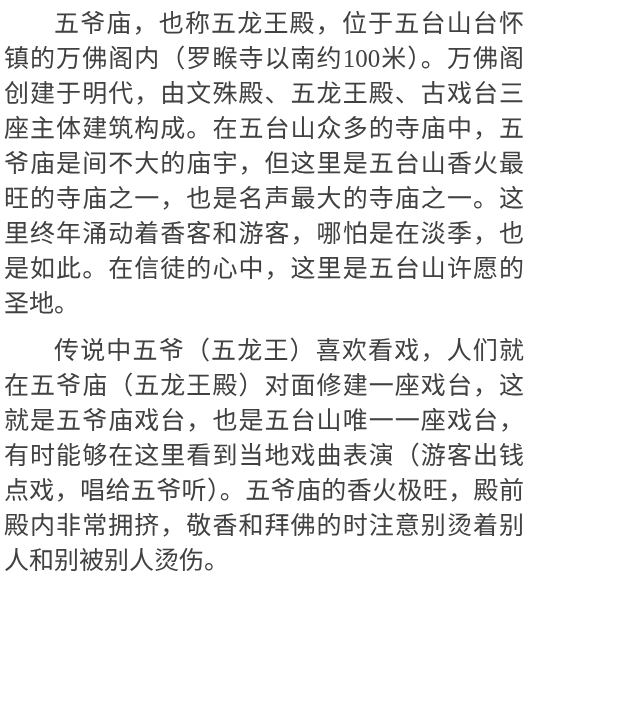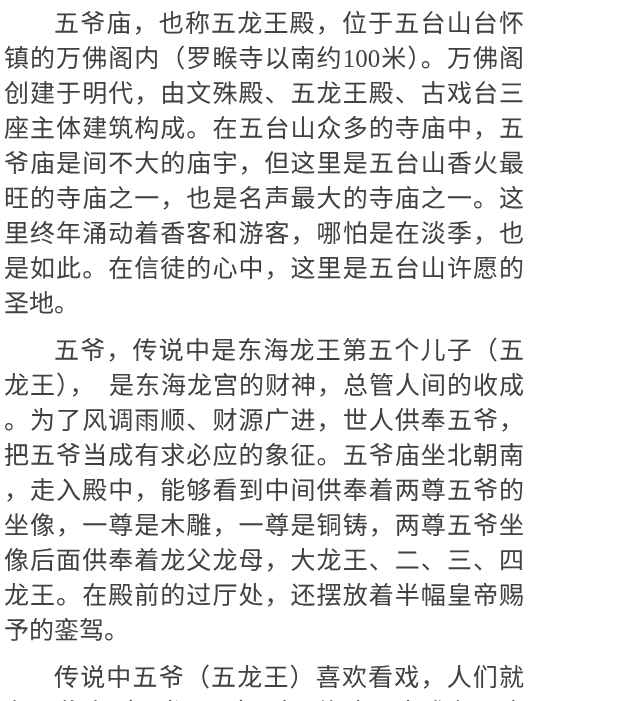--- a/index.html
+++ b/index.html
@@ -25,15 +25,14 @@
     text-indent: 2em;
     word-break: break-all;
     line-break: anywhere;
   }
 </style>
 </head>
 <body>
 
 <div class="page" style="--page-bg: #ffffff; --text-color: #414141;">
   <p class="para">五爷庙，也称五龙王殿，位于五台山台怀镇的万佛阁内（罗睺寺以南约100米）。万佛阁创建于明代，由文殊殿、五龙王殿、古戏台三座主体建筑构成。在五台山众多的寺庙中，五爷庙是间不大的庙宇，但这里是五台山香火最旺的寺庙之一，也是名声最大的寺庙之一。这里终年涌动着香客和游客，哪怕是在淡季，也是如此。在信徒的心中，这里是五台山许愿的圣地。</p>
-  <p class="para">五爷，传说中是东海龙王第五个儿子（五龙王），　是东海龙宫的财神，总管人间的收成。为了风调雨顺、财源广进，世人供奉五爷，把五爷当成有求必应的象征。五爷庙坐北朝南，走入殿中，能够看到中间供奉着两尊五爷的坐像，一尊是木雕，一尊是铜铸，两尊五爷坐像后面供奉着龙父龙母，大龙王、二、三、四龙王。在殿前的过厅处，还摆放着半幅皇帝赐予的銮驾。</p>
   <p class="para">传说中五爷（五龙王）喜欢看戏，人们就在五爷庙（五龙王殿）对面修建一座戏台，这就是五爷庙戏台，也是五台山唯一一座戏台，有时能够在这里看到当地戏曲表演（游客出钱点戏，唱给五爷听）。五爷庙的香火极旺，殿前殿内非常拥挤，敬香和拜佛的时注意别烫着别人和别被别人烫伤。</p>
 </div>
 
 </body></html>

